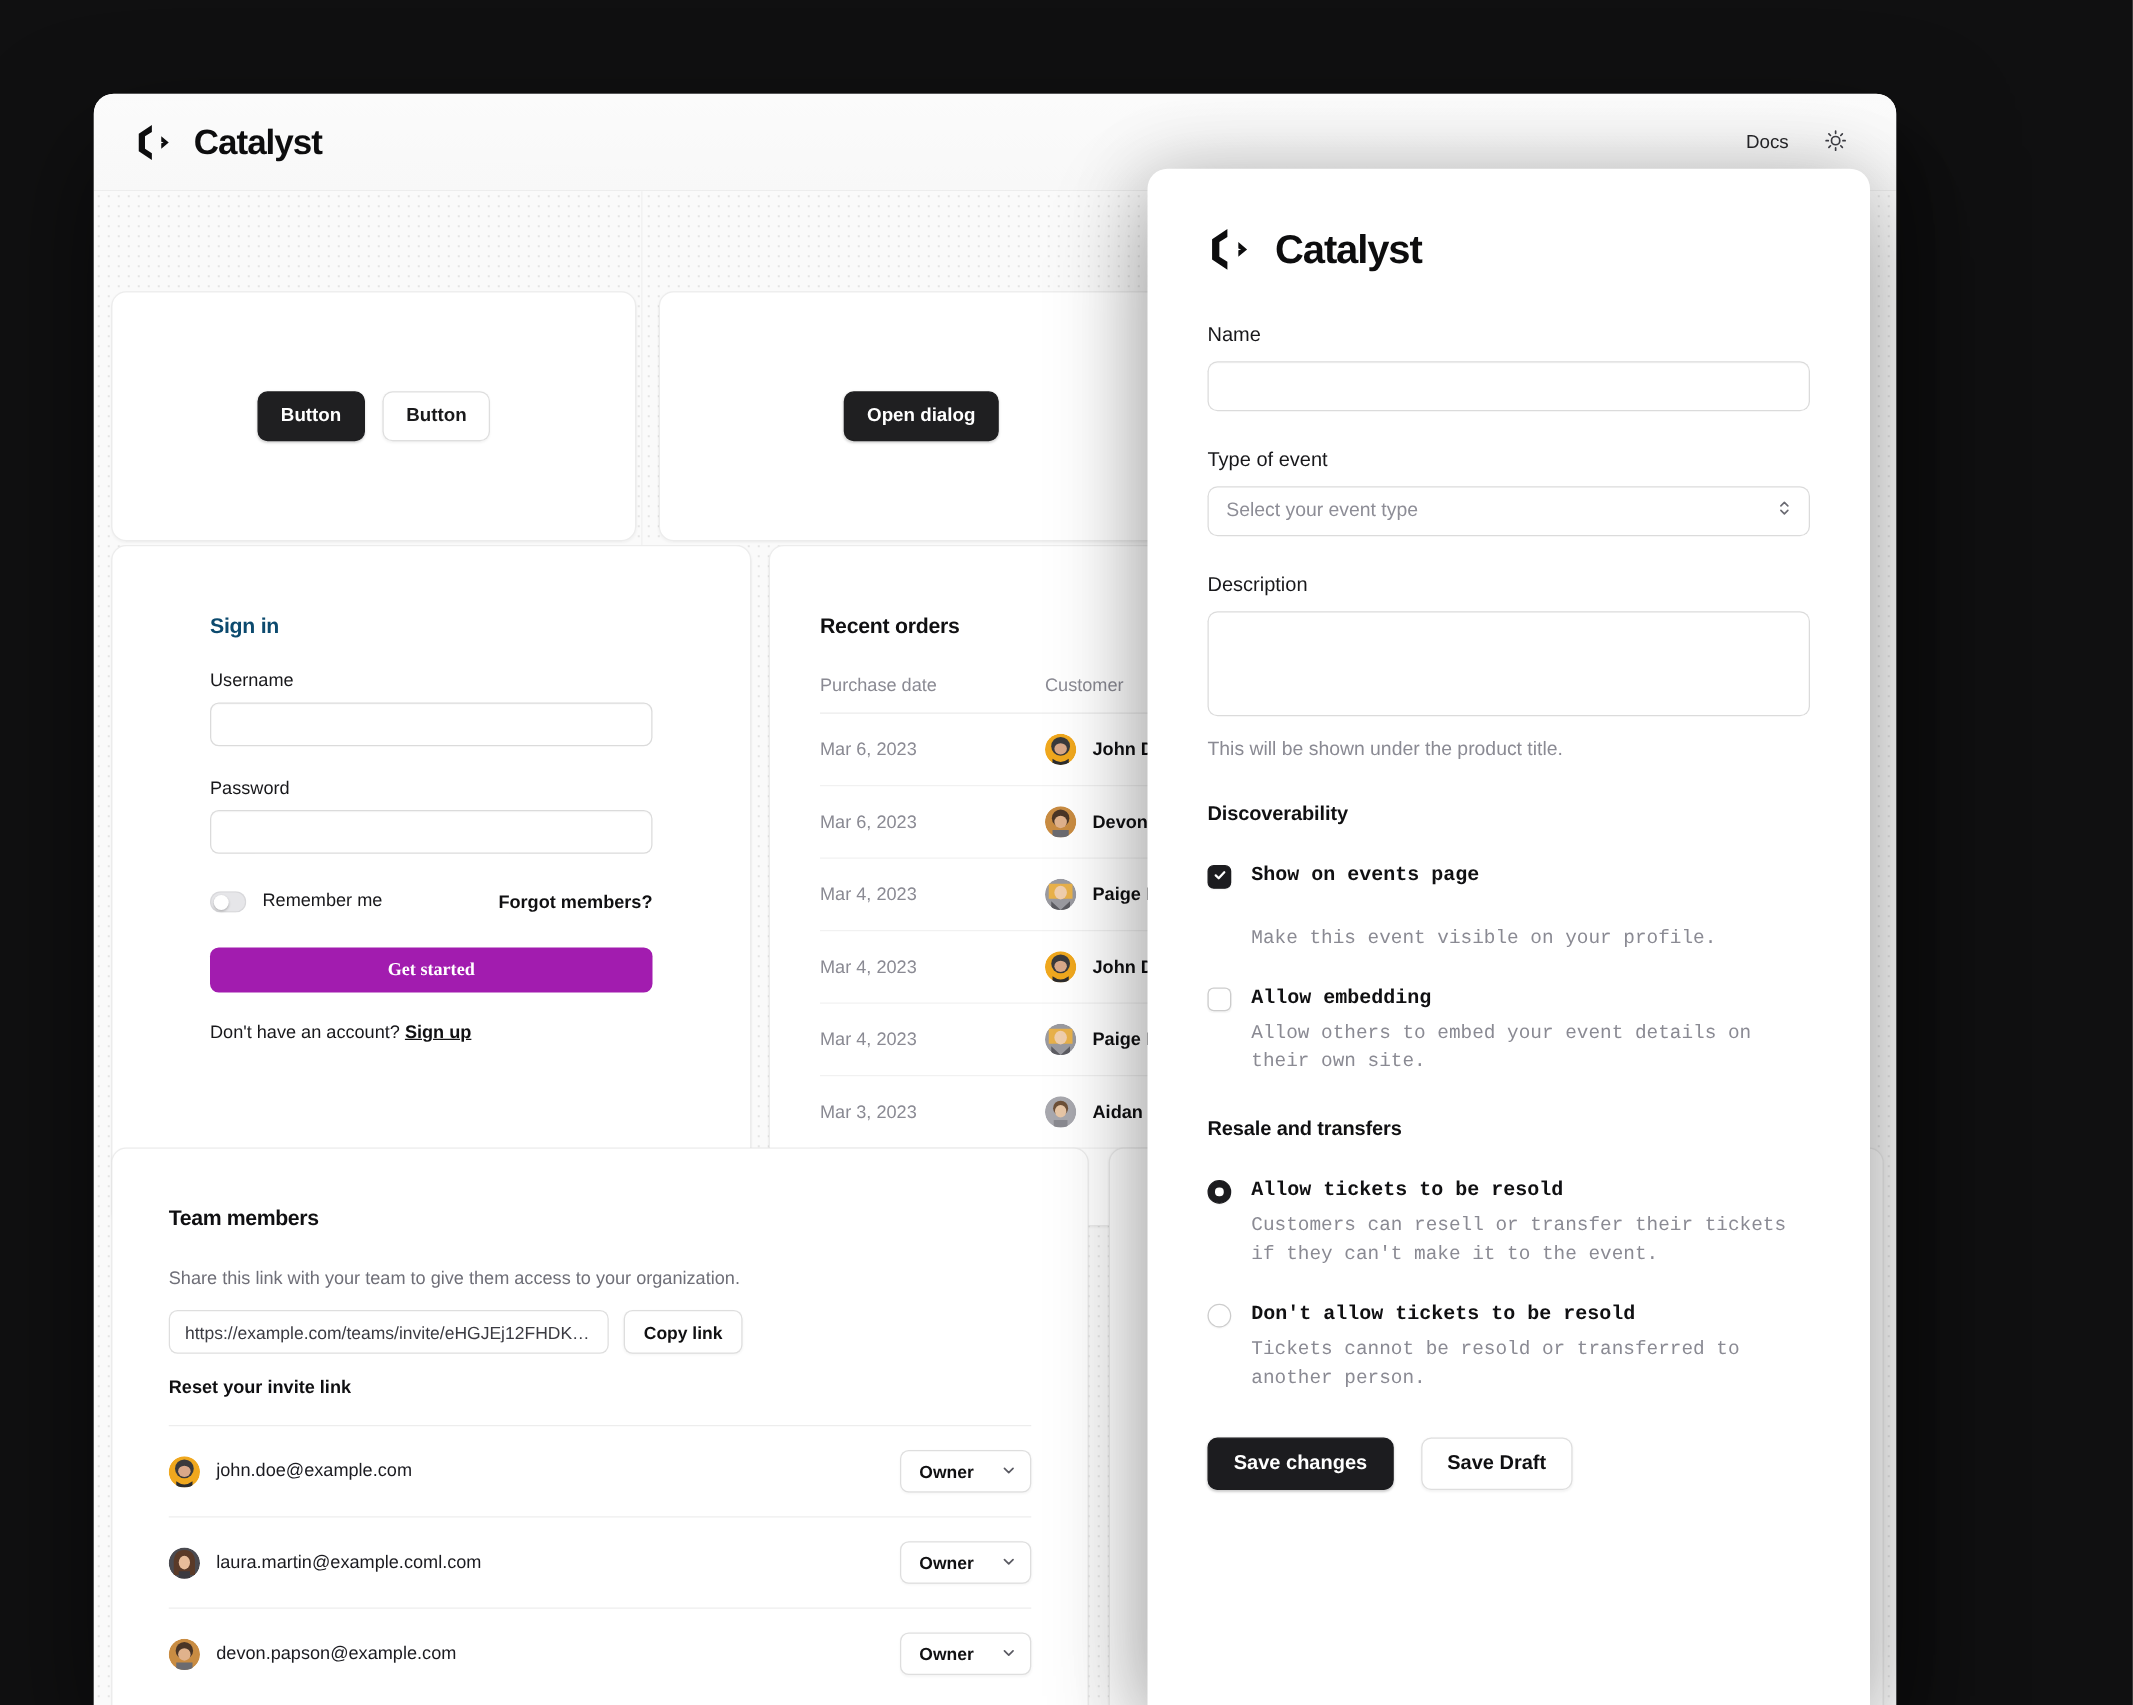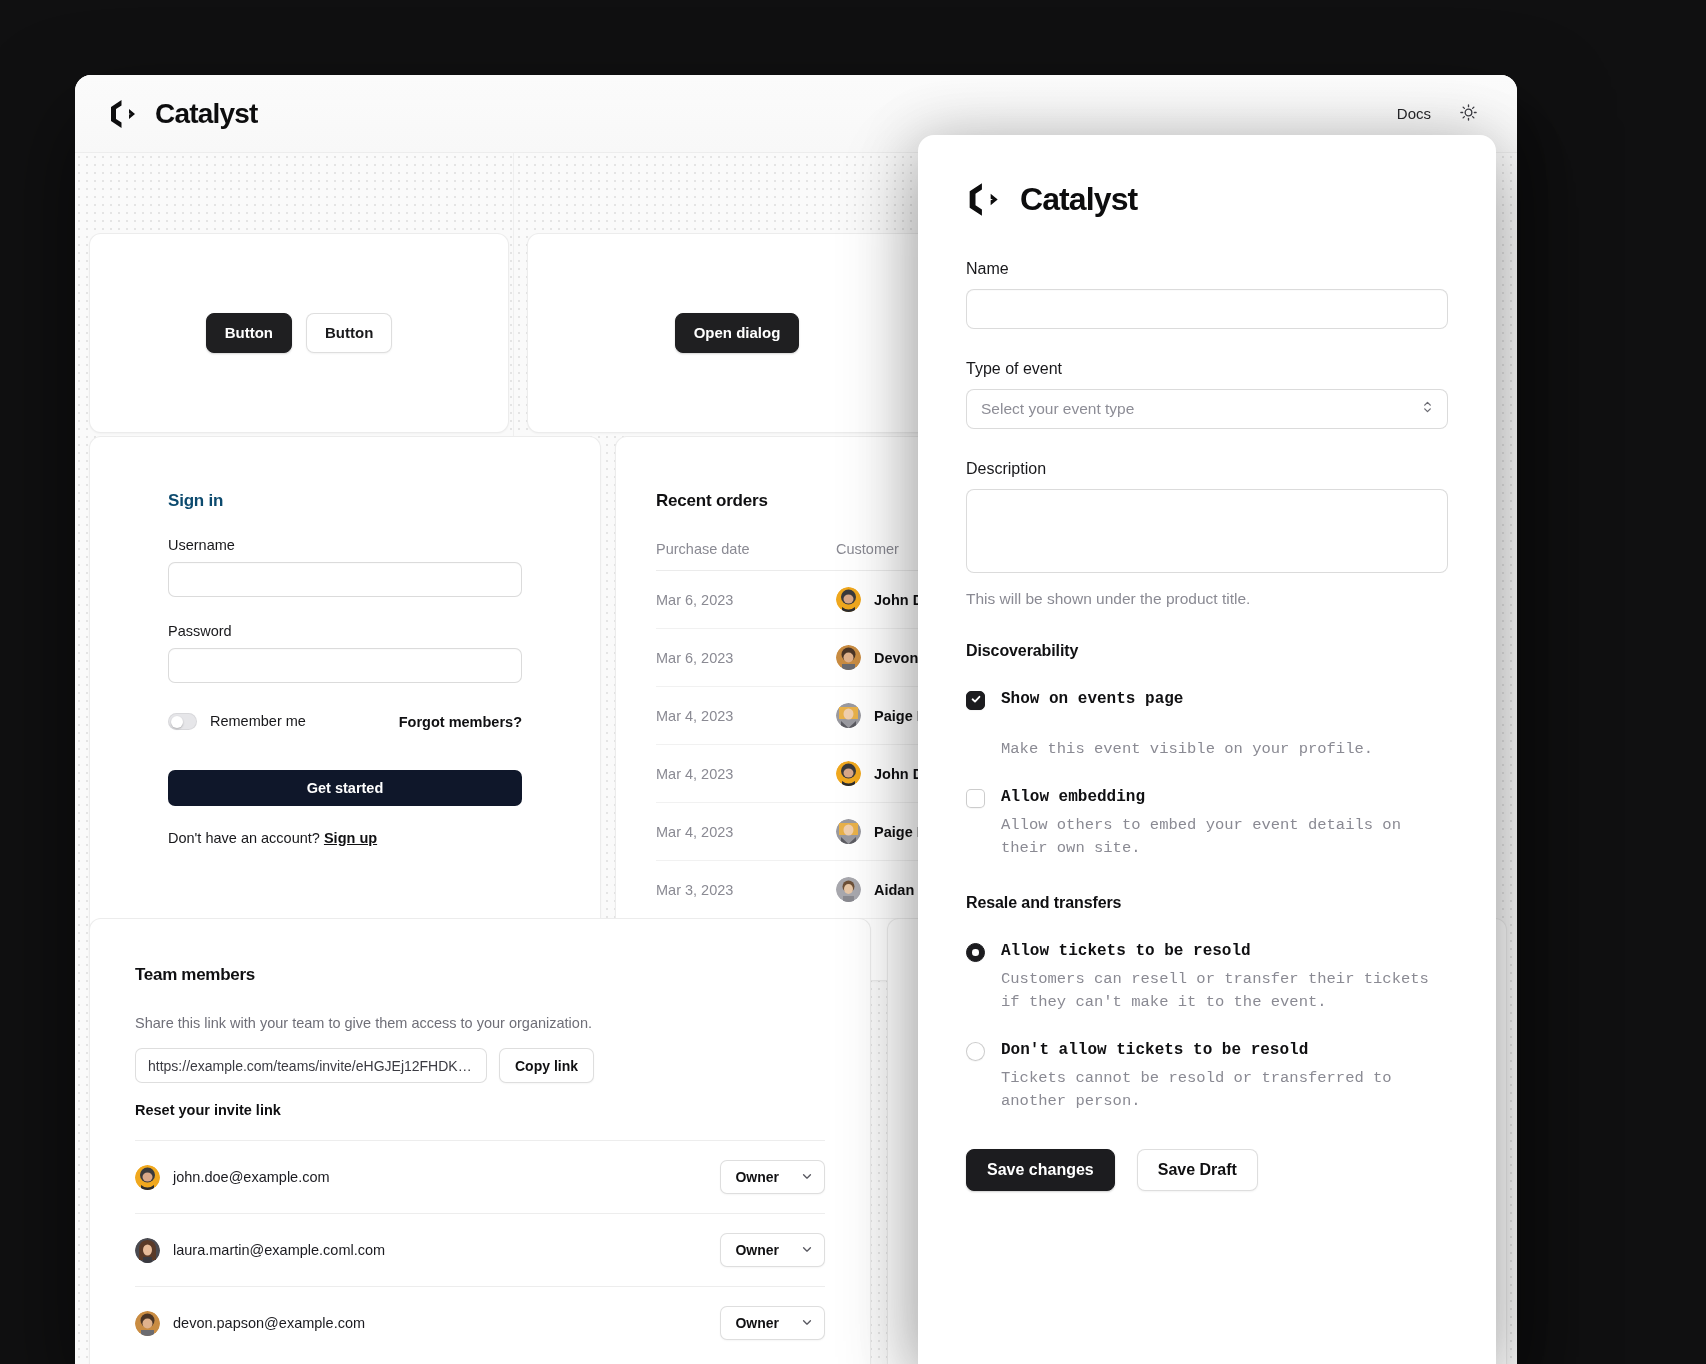--- a/index.html
+++ b/index.html
@@ -196,31 +196,31 @@
   }
   .toggle-label { font-size: 14.5px; color: #18181b; }
   .link-bold {
     font-size: 14.5px;
     font-weight: 600;
     color: #101012;
     text-decoration: none;
   }
 
   .btn-block {
-    margin-top: 40px;
+    margin-top: 28px;
     width: 100%;
     height: 36px;
-    background: #0f172a;
+    background: #a21caf;
     color: #fff;
     border: none;
     border-radius: 7px;
     font-size: 14.5px;
     font-weight: 600;
     cursor: pointer;
-    font-family: Liberation Sans, sans-serif;
+    font-family: Liberation Serif, serif;
   }
   .signup-line {
     margin-top: 24px;
     font-size: 14.5px;
     color: #18181b;
   }
   .signup-line .strong { font-weight: 700; color: #101012; margin-top: 48px; }
 
   
   .card-orders {

